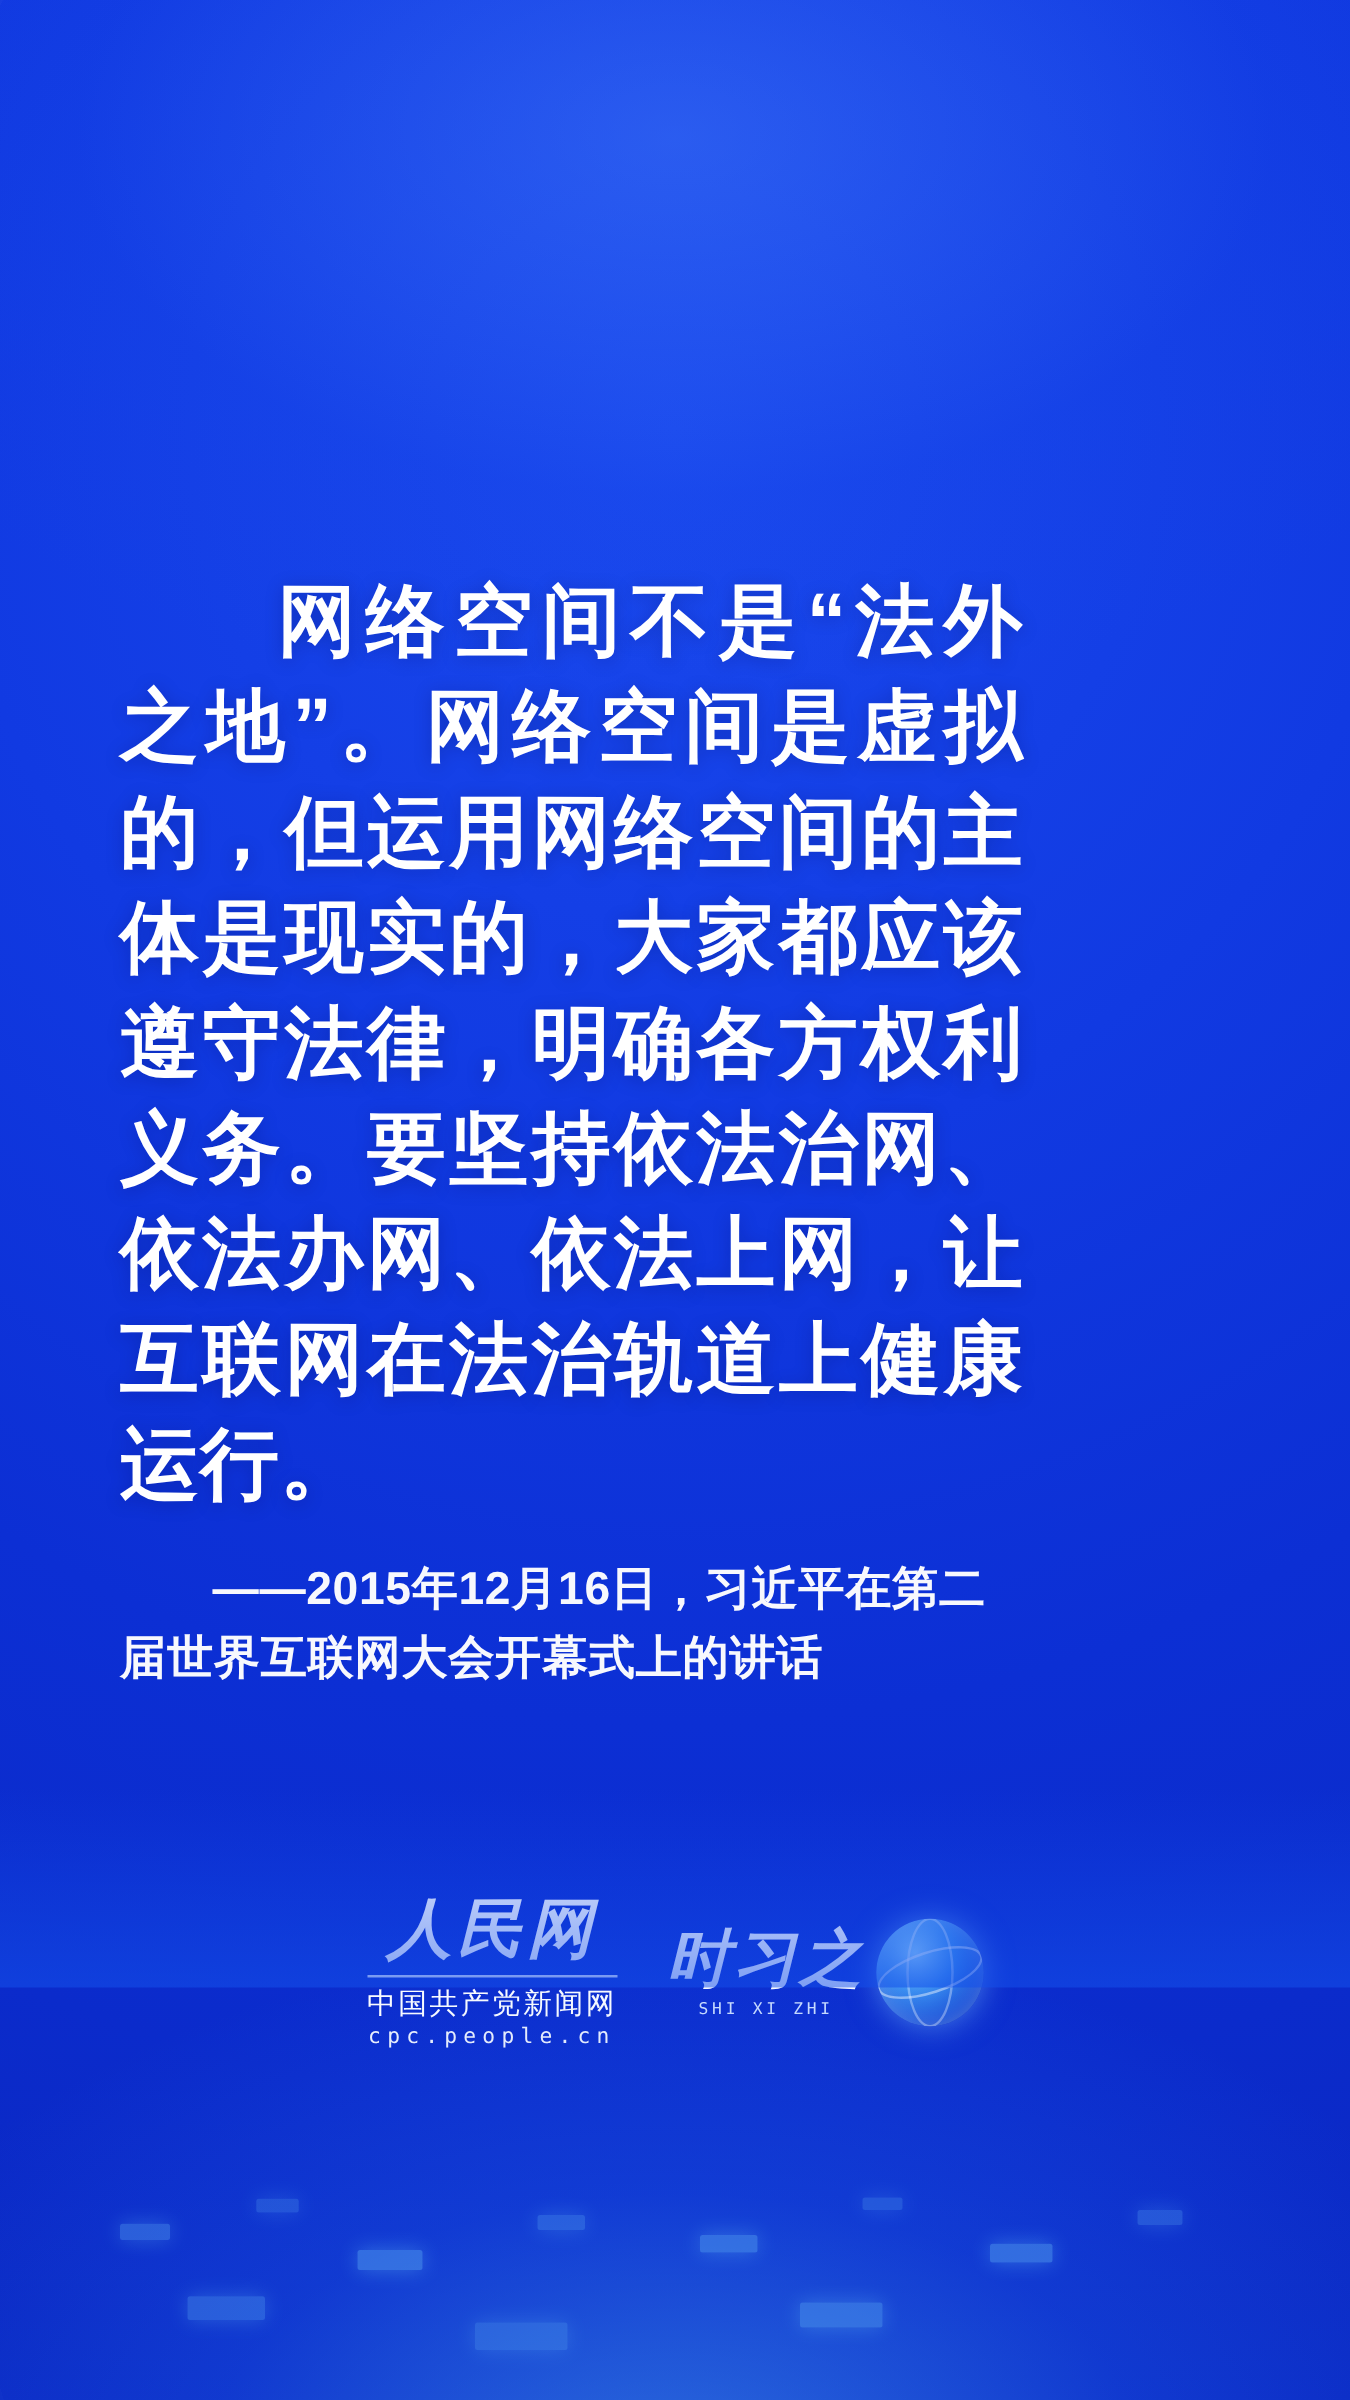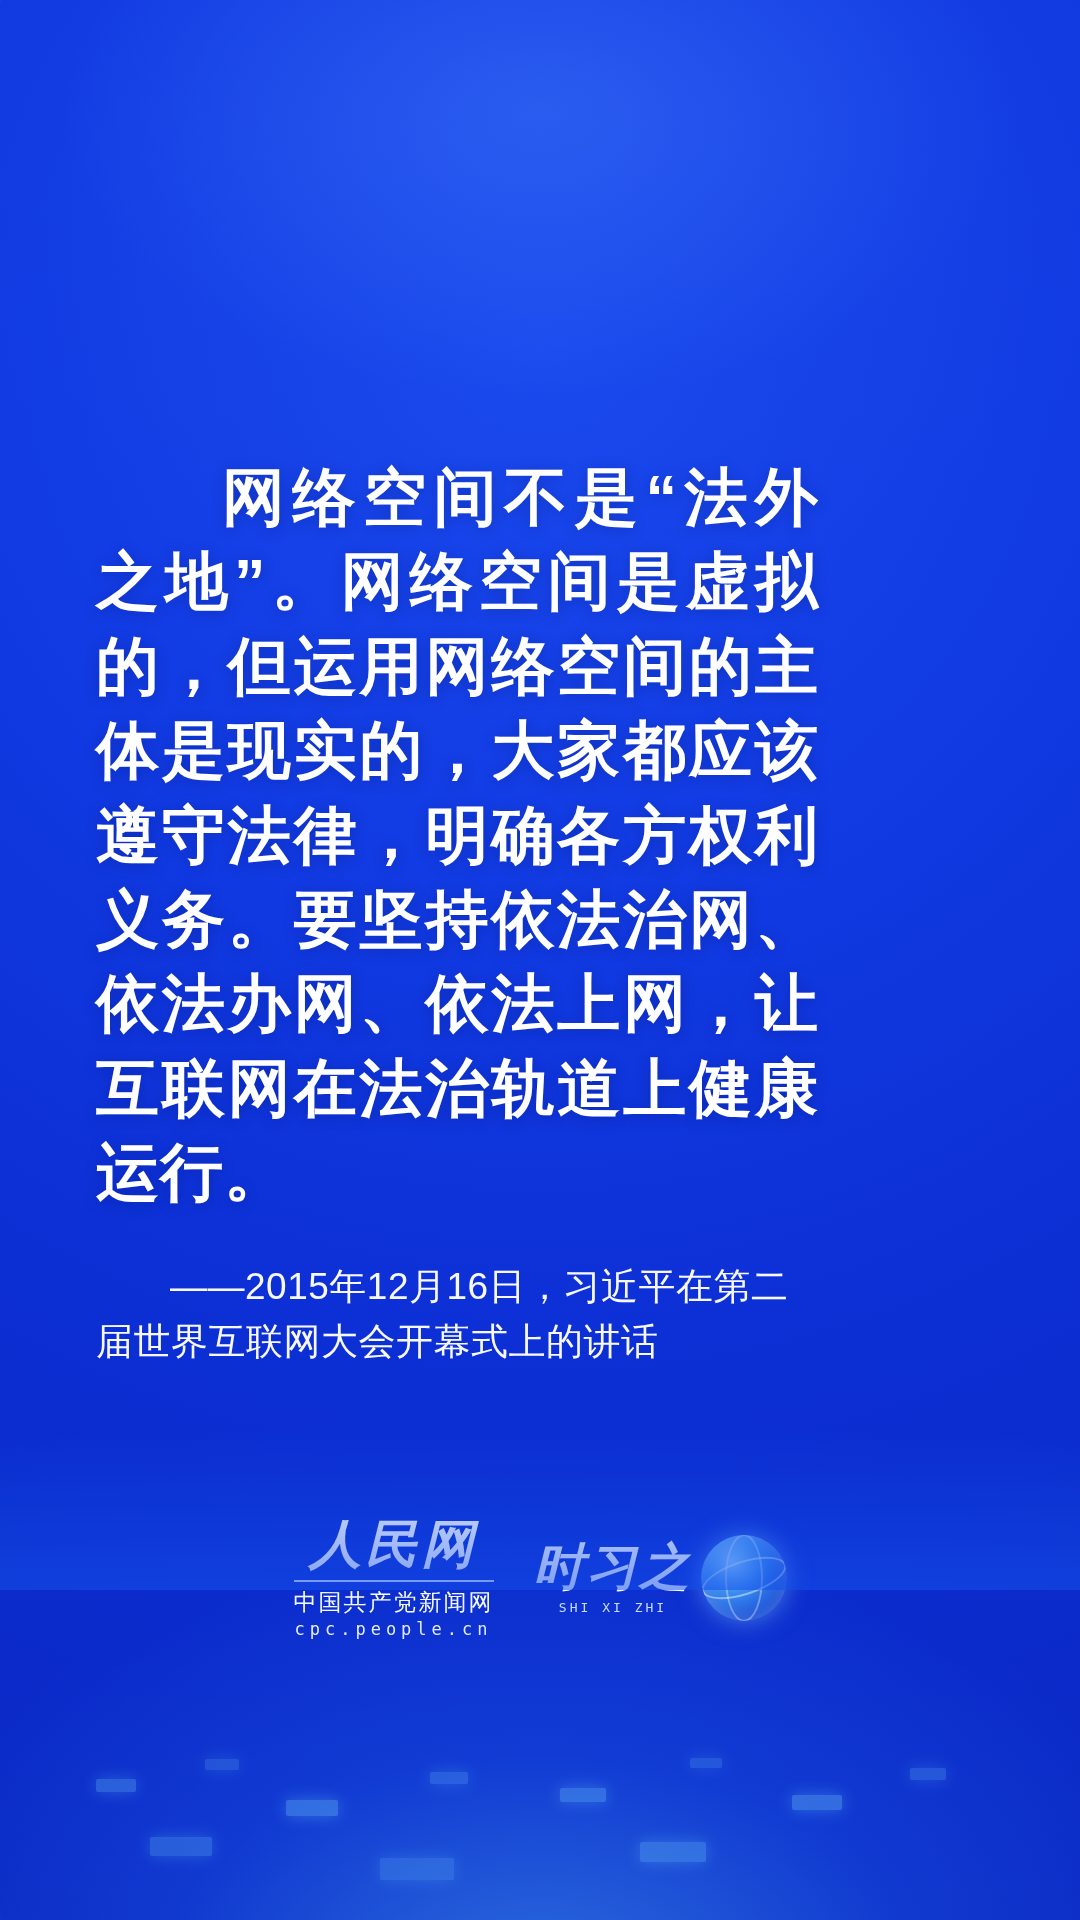--- a/index.html
+++ b/index.html
@@ -59,25 +59,25 @@
     line-height: 1.34;
     font-weight: 700;
     letter-spacing: 1px;
     text-indent: 126px;
     text-align: justify;
     text-justify: inter-ideograph;
     margin: 0;
     text-shadow: 0 2px 14px rgba(0,10,80,0.25);
   }
   .attribution {
-    margin-top: 44px;
+    margin-top: 28px;
     color: #ffffff;
     font-size: 37px;
     line-height: 1.5;
-    font-weight: 400;
+    font-weight: 700;
     text-indent: 74px;
     letter-spacing: .5px;
     opacity: .97;
   }
 
   
   .logo-row {
     position: absolute;
     top: 1518px;
     left: 0;

